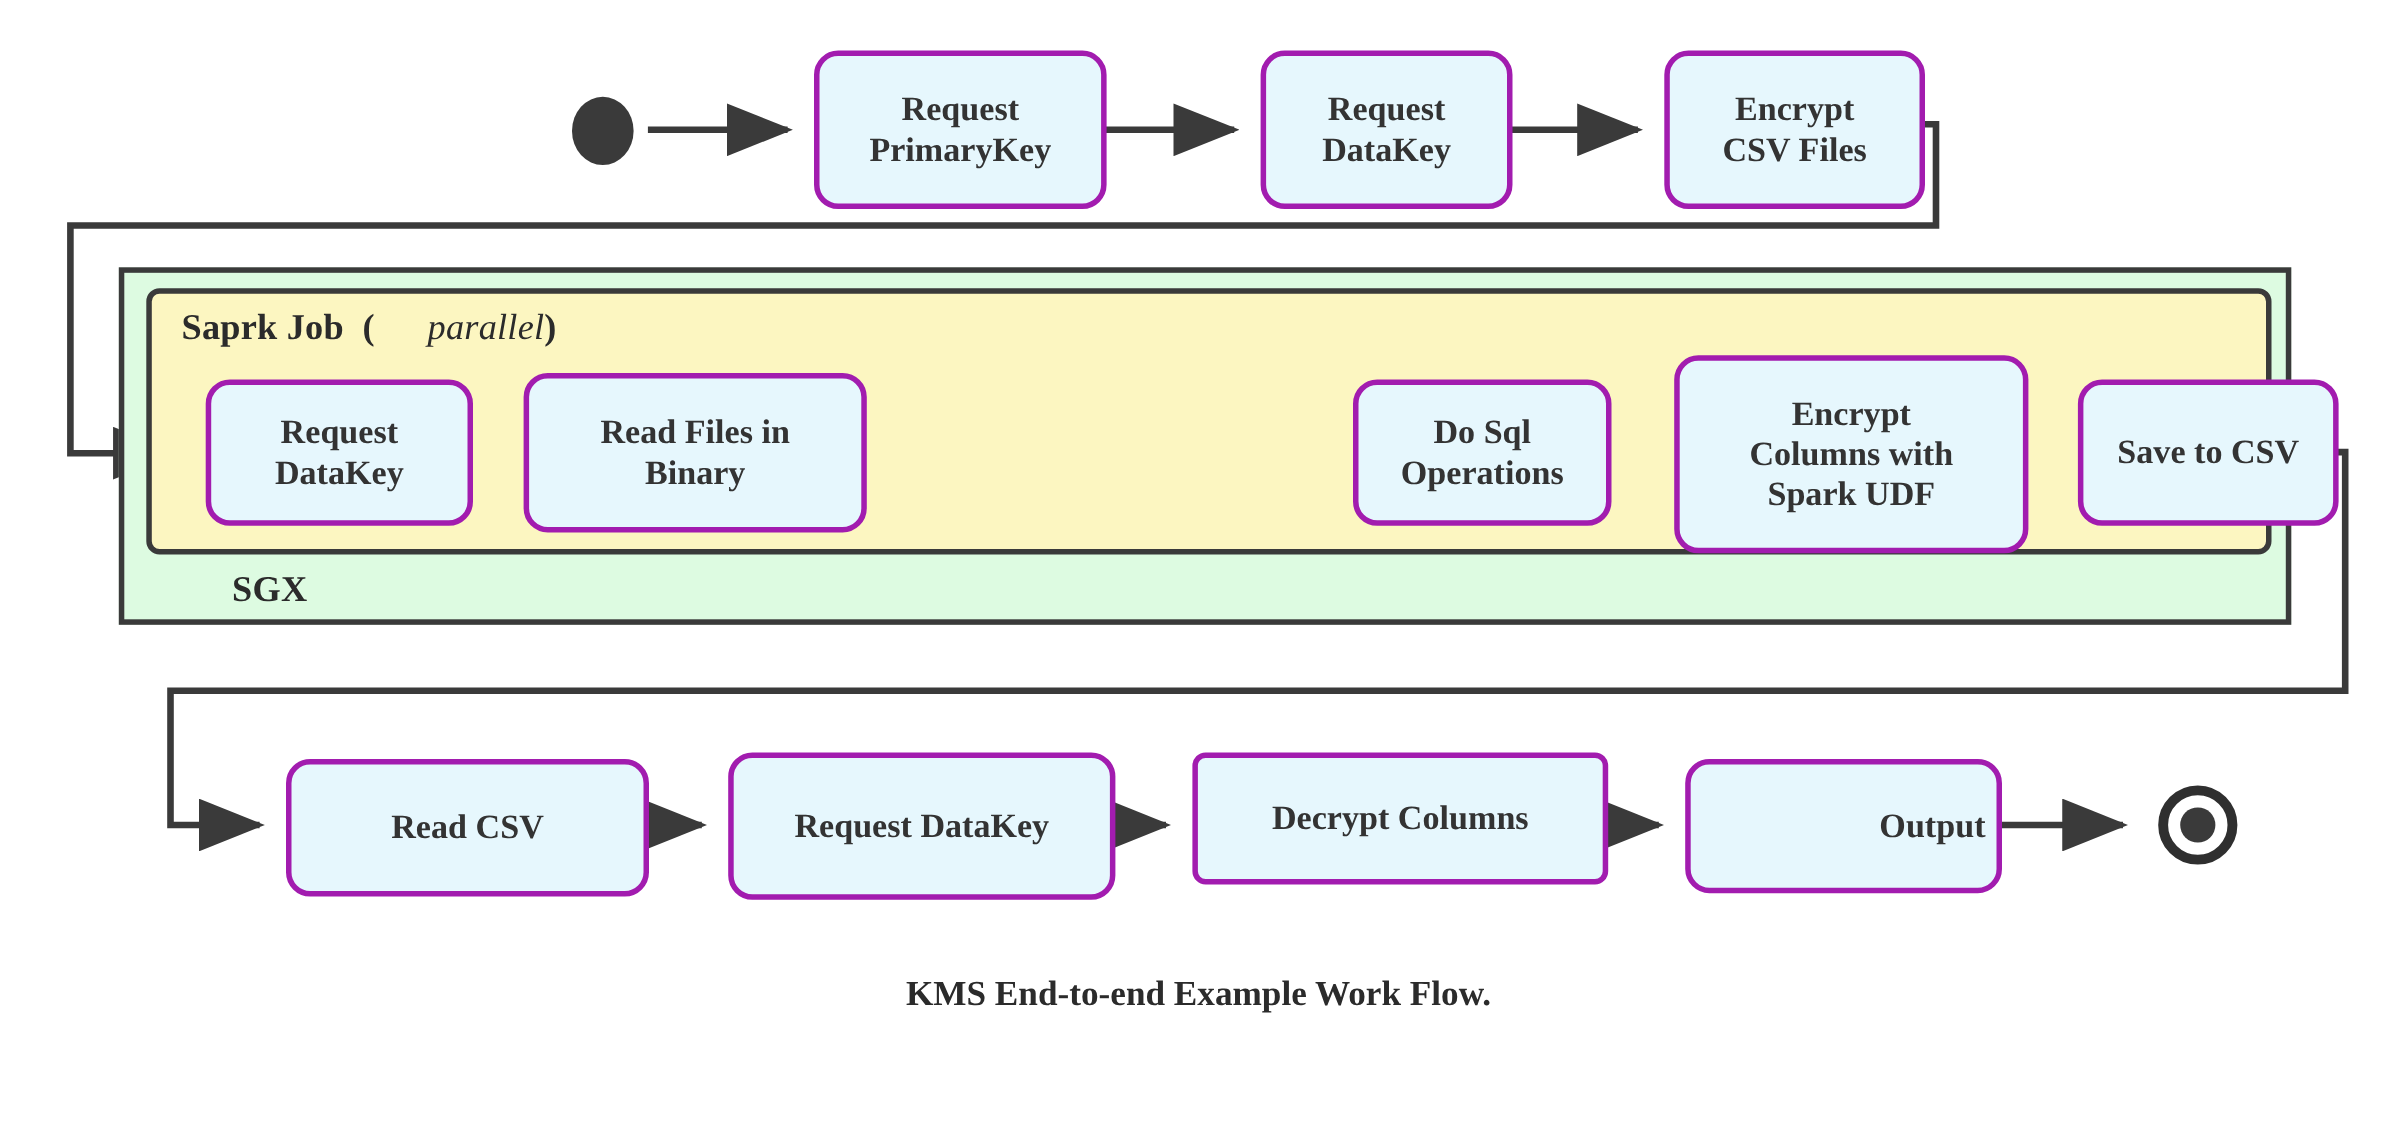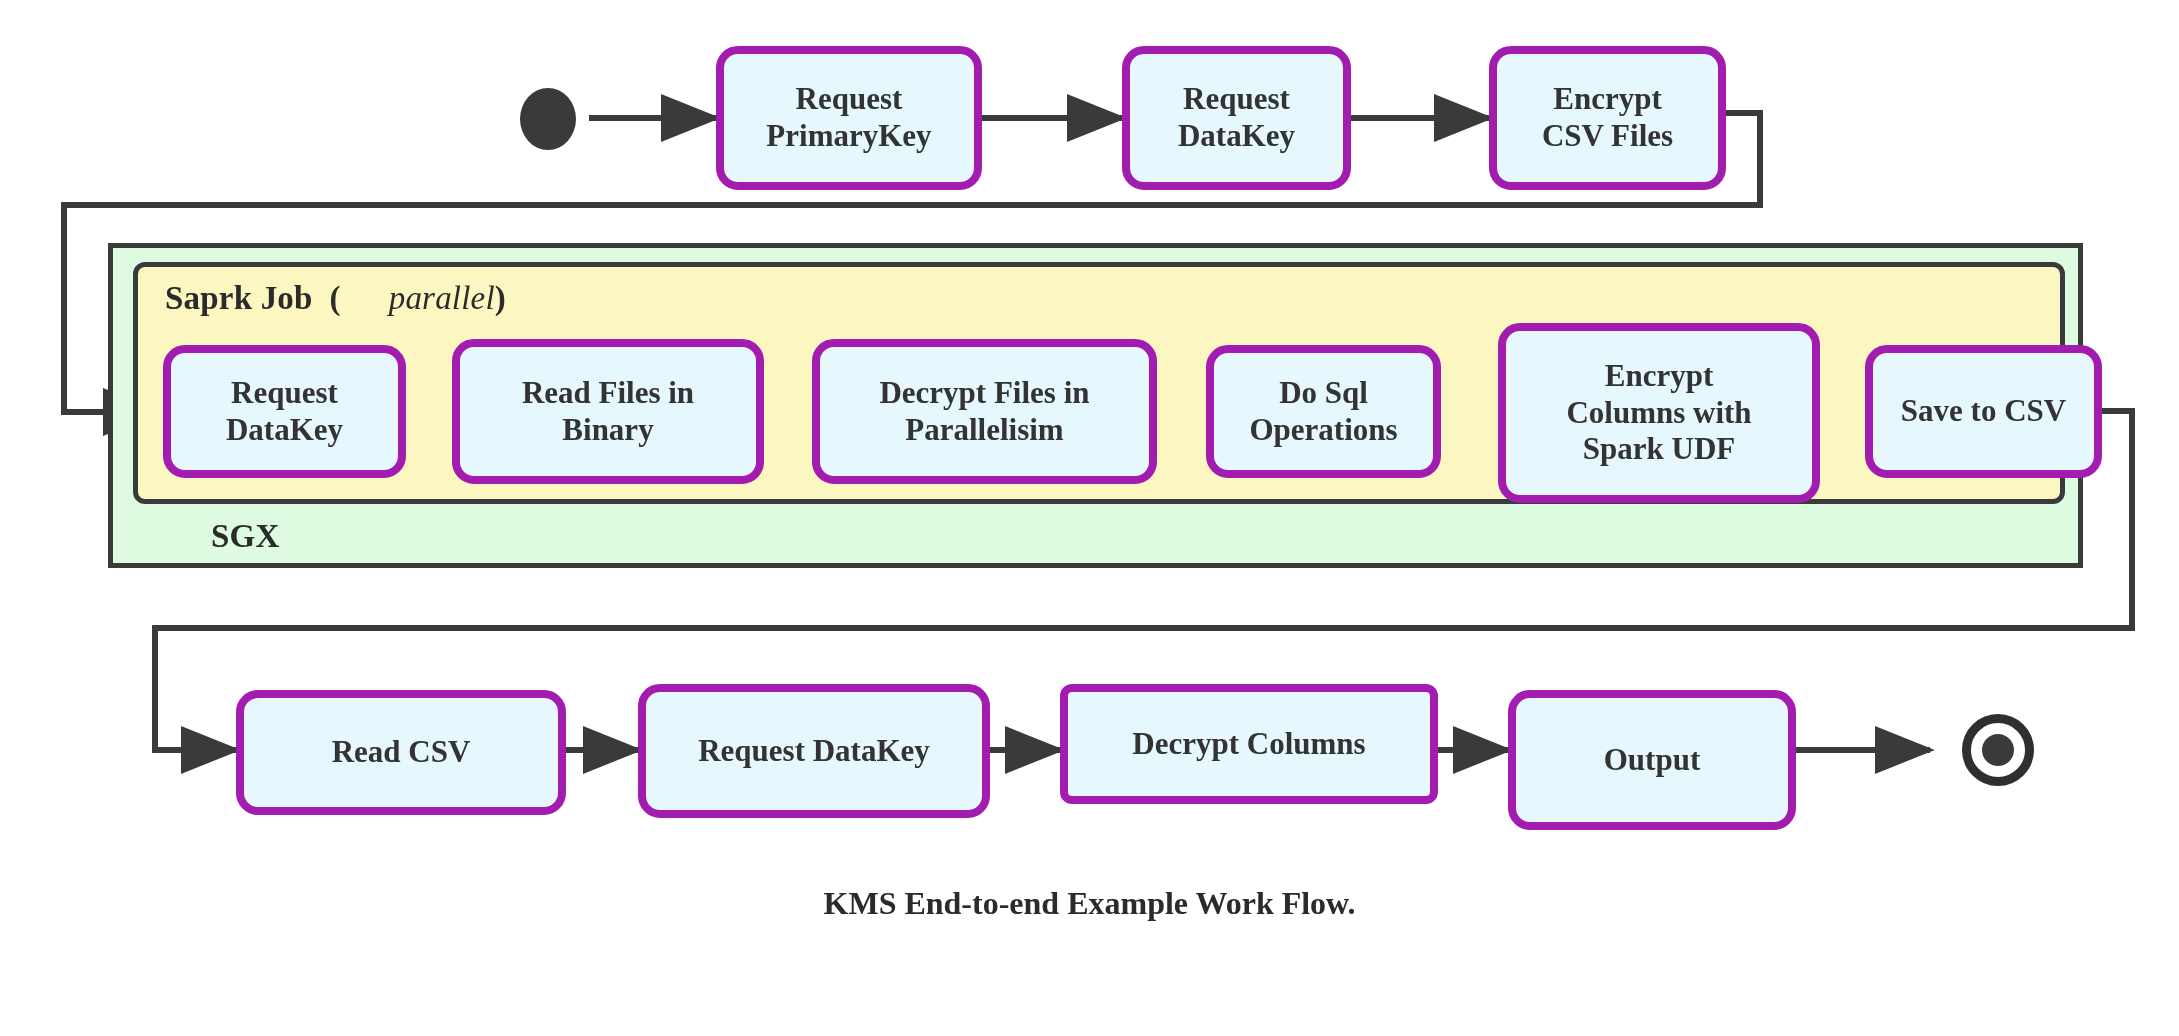--- a/index.html
+++ b/index.html
@@ -70,33 +70,34 @@
   }
   .label-sgx {
     left: 163px;
     top: 518px;
     margin-left: 48px;
   }
   
   .node {
     position: absolute;
     background: #e6f7fd;
-    border: 8px solid #a21caf;
+    border: 5px solid #a21caf;
     border-radius: 22px;
     box-sizing: border-box;
     display: flex;
     align-items: center;
     justify-content: center;
     text-align: center;
     font-weight: bold;
     font-size: 31px;
     line-height: 1.18;
     color: #333333;
     padding: 4px 10px;
     z-index: 4;
+    margin-left: 24px;
   }
   .node span { display: block; }
   
   .start-node {
     position: absolute;
     width: 56px;
     height: 62px;
     border-radius: 50%;
     background: #3a3a3a;
     z-index: 4;
@@ -214,26 +215,20 @@
     </div>
   </div>
 
   <div class="node" style="left:452px; top:339px; width:312px; height:145px;align-items:center;">
     <div>
       <span>Read Files in</span>
       <span>Binary</span>
     </div>
   </div>
 
-  <div class="node" style="left:812px; top:339px; width:345px; height:145px;">
-    <div>
-      <span>Decrypt Files in</span>
-      <span>Parallelisim</span>
-    </div>
-  </div>
 
   <div class="node" style="left:1206px; top:345px; width:235px; height:133px;">
     <div>
       <span>Do Sql</span>
       <span>Operations</span>
     </div>
   </div>
 
   <div class="node" style="left:1498px; top:323px; width:322px; height:180px;">
     <div>
@@ -260,21 +255,21 @@
       <span>Request DataKey</span>
     </div>
   </div>
 
   <div class="node" style="left:1060px; top:684px; width:378px; height:120px;border-radius:12px;">
     <div>
       <span>Decrypt Columns</span>
     </div>
   </div>
 
-  <div class="node" style="left:1508px; top:690px; width:288px; height:140px;">
+  <div class="node" style="left:1508px; top:690px; width:288px; height:122px;justify-content:flex-end;">
     <div>
       <span>Output</span>
     </div>
   </div>
 
   <div class="caption">KMS End-to-end Example Work Flow.</div>
 
 </div>
 
 </body></html>

